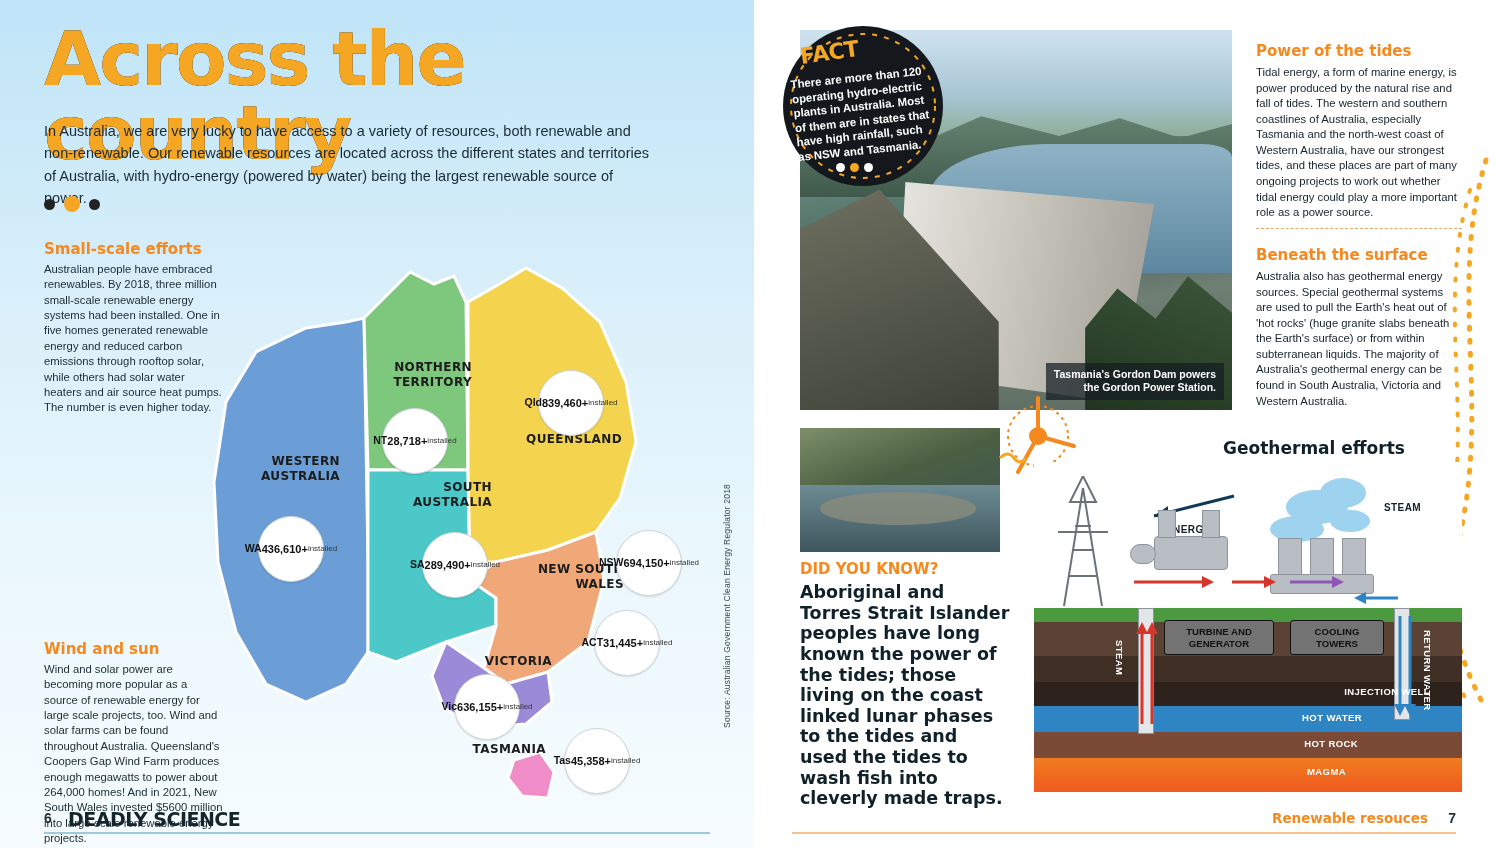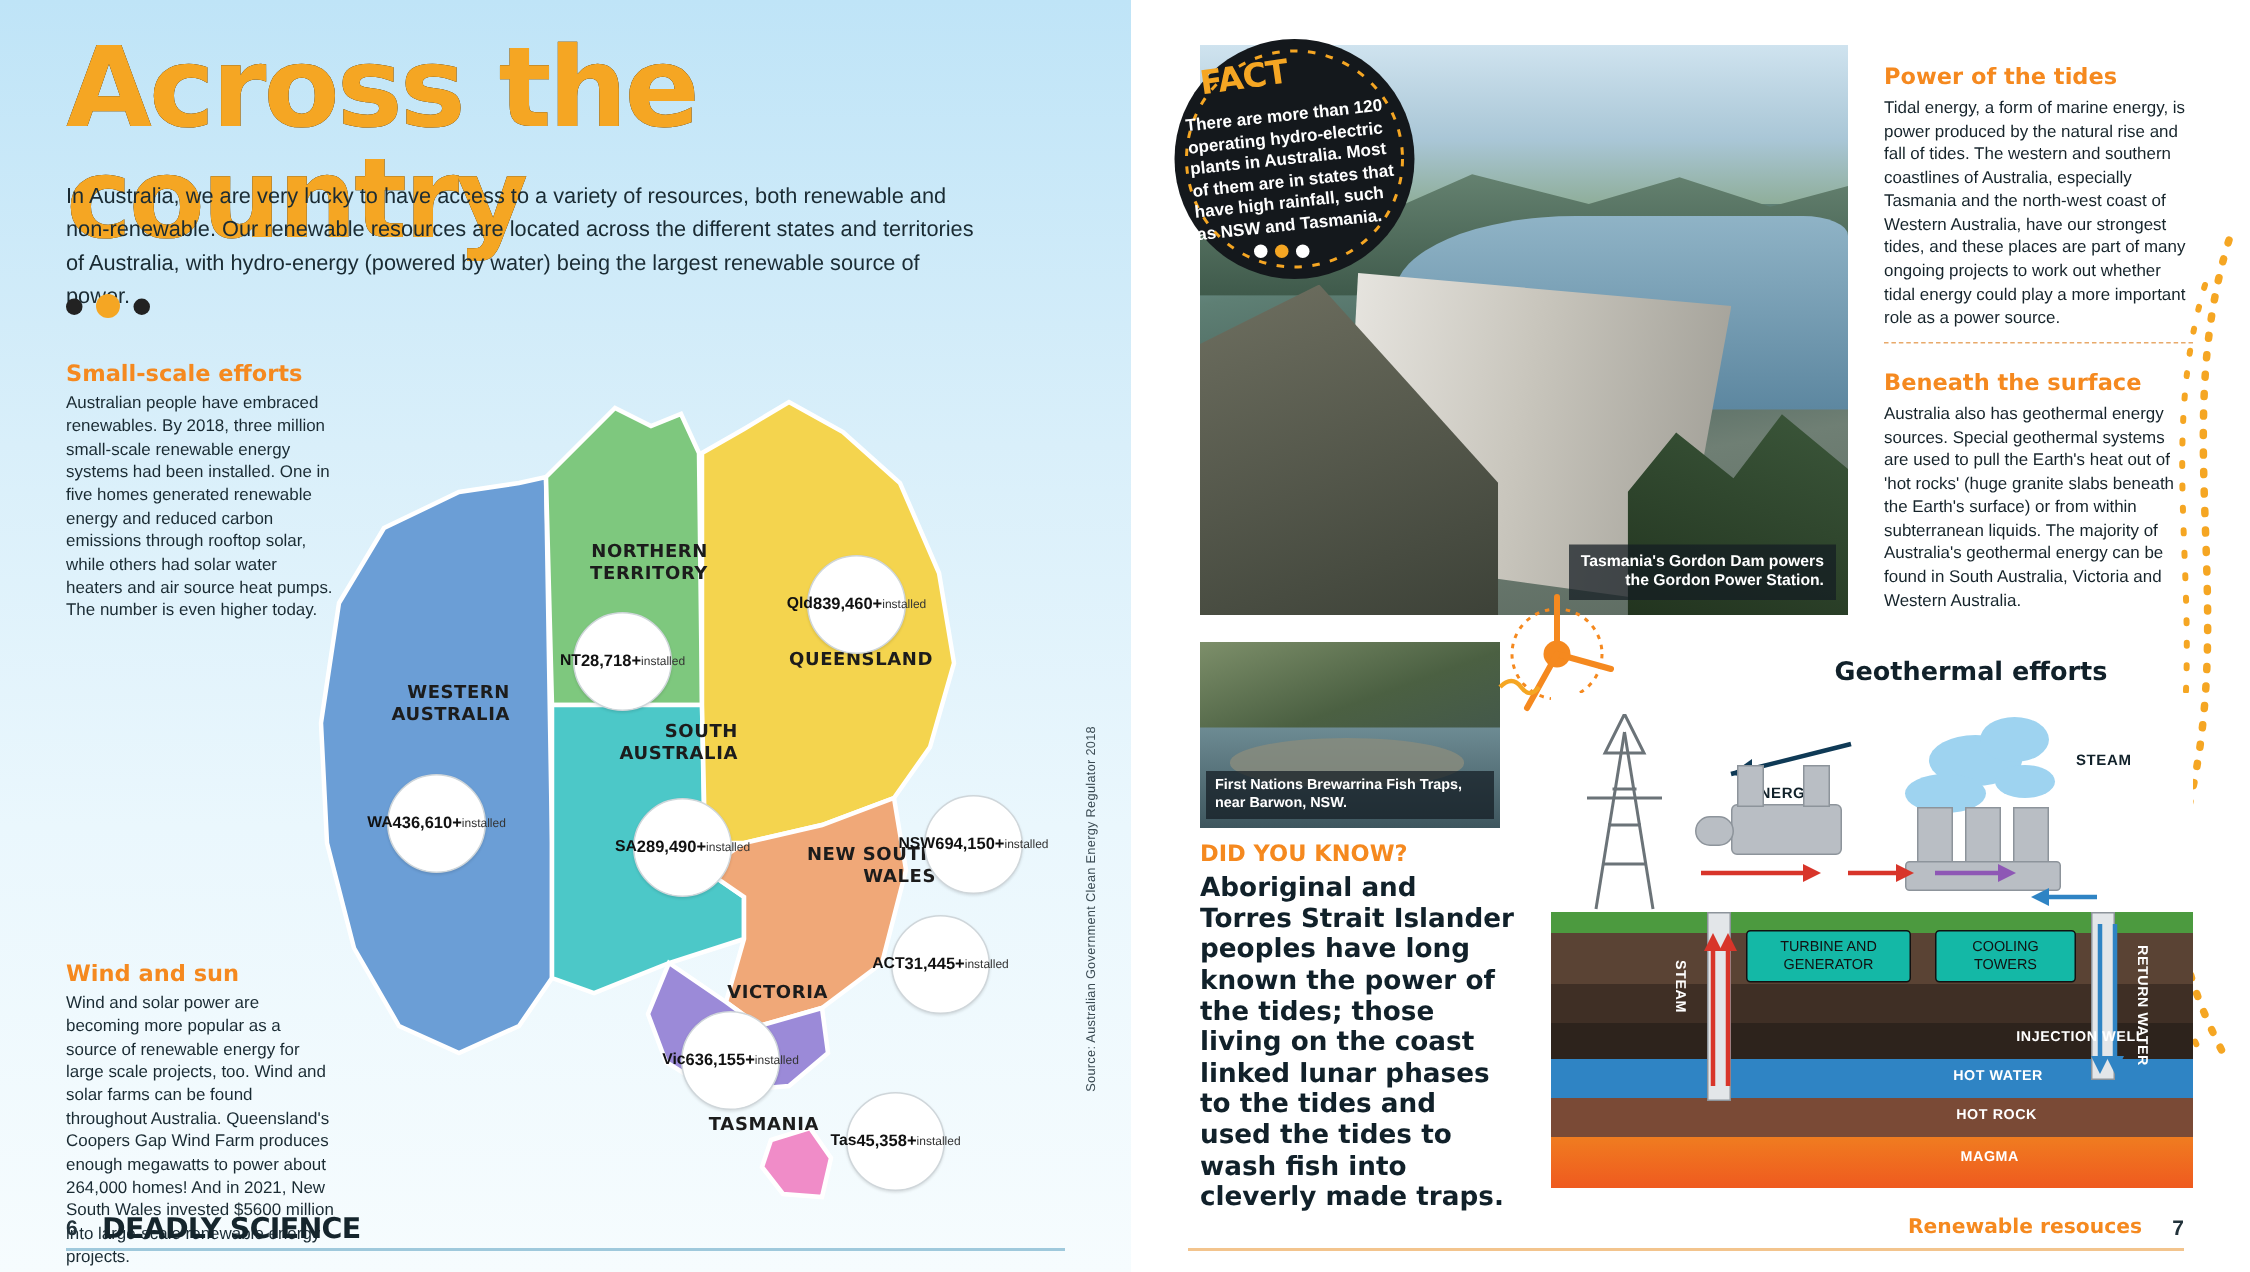--- a/index.html
+++ b/index.html
@@ -156,22 +156,22 @@
   .layer { position:absolute; left:0; width:100%; }
   .l-grass { top:146px; height:14px; background:#4c9a3f; }
   .l-soil1 { top:160px; height:34px; background:#5a4334; }
   .l-soil2 { top:194px; height:26px; background:#3f2f25; }
   .l-soil3 { top:220px; height:24px; background:#2d231c; }
   .l-water { top:244px; height:26px; background:#2f84c4; }
   .l-rock  { top:270px; height:26px; background:#7a4a36; }
   .l-magma { top:296px; height:34px; background:linear-gradient(180deg,#f07c20,#ef5a1f); }
   .l-lab { position:absolute; right:14px; font-size:9.5px; font-weight:800; color:#fff; letter-spacing:.4px;}
   .box-lbl {
-    position:absolute; background:#14b8a6; border:1px solid #111; border-radius:3px;
-    font-size:9.6px; font-weight:400; text-align:center; color:#111; padding:5px 4px; line-height:1.2;
+    position:absolute; background:#737373; border:1px solid #111; border-radius:3px;
+    font-size:9.6px; font-weight:700; text-align:center; color:#111; padding:5px 4px; line-height:1.2;
   }
   .vert-lbl {
     position:absolute; writing-mode:vertical-rl; font-size:9.5px; font-weight:800; color:#fff; letter-spacing:.4px;
   }
   .pipe { position:absolute; background:#b9bec4; border:1px solid #8d949b; }
   .cloud { position:absolute; background:#9ed3f0; border-radius:50%; }
   .turbine-icon {
     position:absolute; left:228px; top:384px; width:112px; height:112px;
   }
   .page-num-r { position:absolute; right:44px; bottom:22px; font-size:14px; font-weight:700; color:#22323a;}
@@ -303,21 +303,20 @@
       <div class="fact-dots">
         <i></i>
         <i class="o"></i>
         <i></i>
       </div>
     </div>
 
     <div class="photo-fish">
       <div class="fish-water"></div>
       <div class="fish-rock"></div>
-      <div class="cap-small">First Nations Brewarrina Fish Traps, near Barwon, NSW.</div>
     </div>
 
     <div class="turbine-icon">
       <svg viewBox="0 0 112 112">
         <circle cx="56" cy="52" r="30" fill="none" stroke="#f5891f" stroke-width="2" stroke-dasharray="3 4"></circle>
         <circle cx="56" cy="52" r="9" fill="#f5891f"></circle>
         <g stroke="#f5891f" stroke-width="4" stroke-linecap="round">
           <line x1="56" y1="52" x2="56" y2="14"></line>
           <line x1="56" y1="52" x2="92" y2="62"></line>
           <line x1="56" y1="52" x2="36" y2="88"></line>

